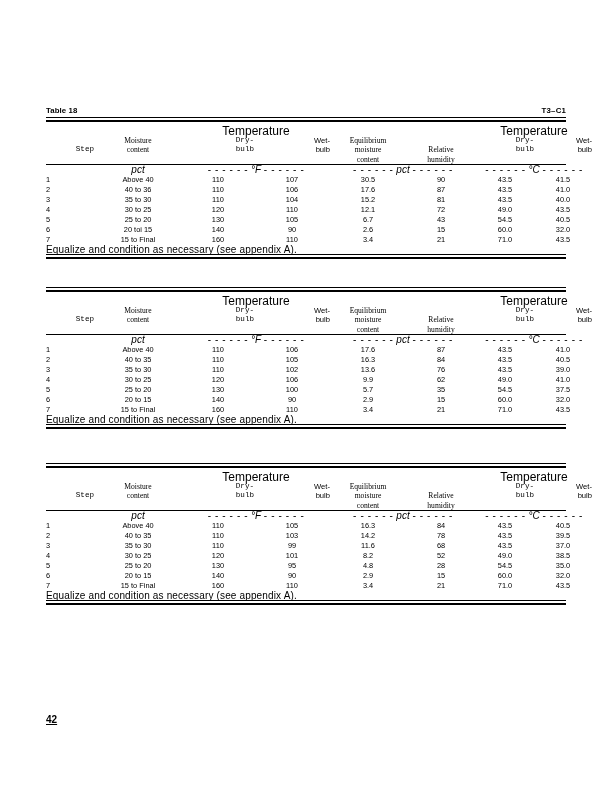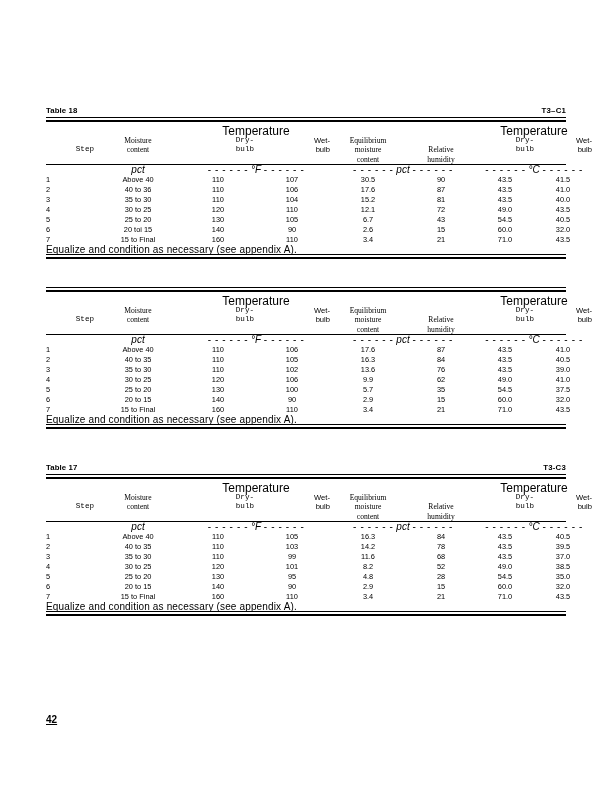--- a/index.html
+++ b/index.html
@@ -462,24 +462,20 @@
           <tr>
             <td class="foot-note" colspan="8">Equalize and condition as necessary (see appendix A).</td>
           </tr>
         </tbody>
       </table>
       <div class="rule-thin"></div>
       <div class="rule-gap"></div>
       <div class="rule-thick"></div>
     </div>
   <div class="table-block" id="table-block-2">
-      <div class="tbl-caption-row">
-        <span class="tbl-title">Table 17</span>
-        <span class="tbl-code">T3-C3</span>
-      </div>
       <div class="rule-thin"></div>
       <div class="rule-gap"></div>
       <div class="rule-thick"></div>
       <table class="data">
         <colgroup>
           <col class="c-step">
           <col class="c-mc">
           <col class="c-db1">
           <col class="c-wb1">
           <col class="c-emc">

